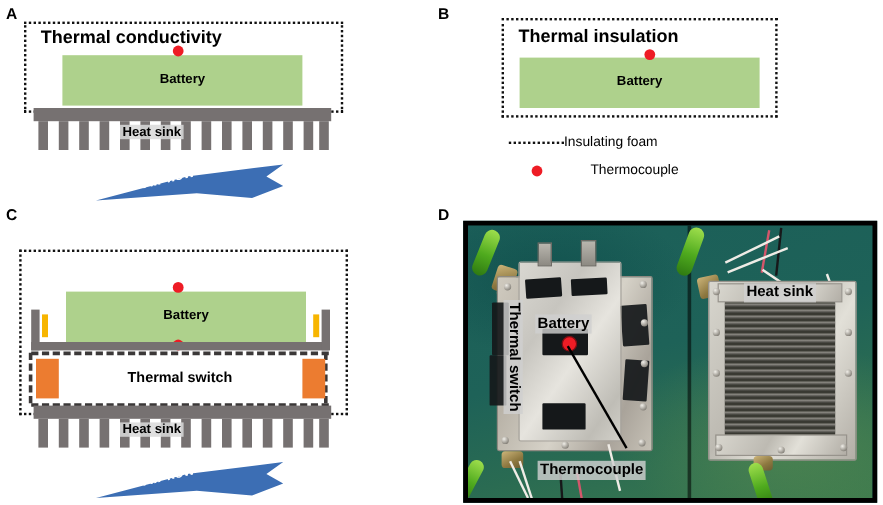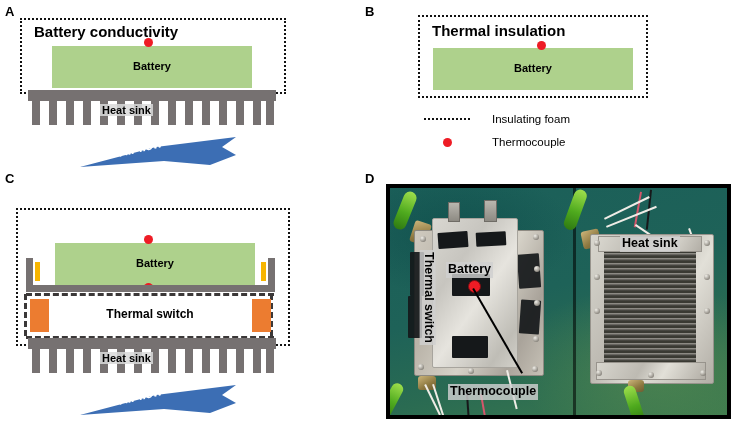--- a/index.html
+++ b/index.html
@@ -89,21 +89,21 @@
 </head>
 <body>
 
 <div class="fig">
 
   <div>
     <div class="panel-letter" style="left:5px;top:5px;">A</div>
 
     <div class="dotted-box" style="left:20px;top:18px;width:266px;height:76px;"></div>
 
-    <div class="title-text" style="left:34px;top:23px;">Battery conductivity</div>
+    <div class="title-text" style="left:34px;top:23px;">Thermal conductivity</div>
 
     <div class="battery" style="left:52px;top:46px;width:200px;height:42px;">
       <div class="battery-label" style="top:14px;">Battery</div>
     </div>
 
     <div class="tc-dot" style="left:144px;top:38px;"></div>
 
     <div class="hs-base" style="left:28px;top:90px;width:248px;height:11px;"></div>
     <div>
       <div class="hs-fin" style="left:32px;top:101px;width:8px;height:24px;"></div>
@@ -140,21 +140,21 @@
     <div class="title-text" style="left:432px;top:22px;">Thermal insulation</div>
 
     <div class="battery" style="left:433px;top:48px;width:200px;height:42px;">
       <div class="battery-label" style="top:14px;">Battery</div>
     </div>
 
     <div class="tc-dot" style="left:537px;top:41px;"></div>
 
     <div class="legend-row" style="left:424px;top:113px;">
       <span class="legend-dotline"></span>
-      <span class="legend-label" style="margin-left:22px;">Insulating foam</span>
+      <span class="legend-label" style="">Insulating foam</span>
     </div>
     <div class="legend-row" style="left:443px;top:136px;">
       <span class="legend-dot"></span>
       <span class="legend-label" style="margin-left:40px;">Thermocouple</span>
     </div>
   </div>
 
   <div>
     <div class="panel-letter" style="left:5px;top:172px;">C</div>
 

